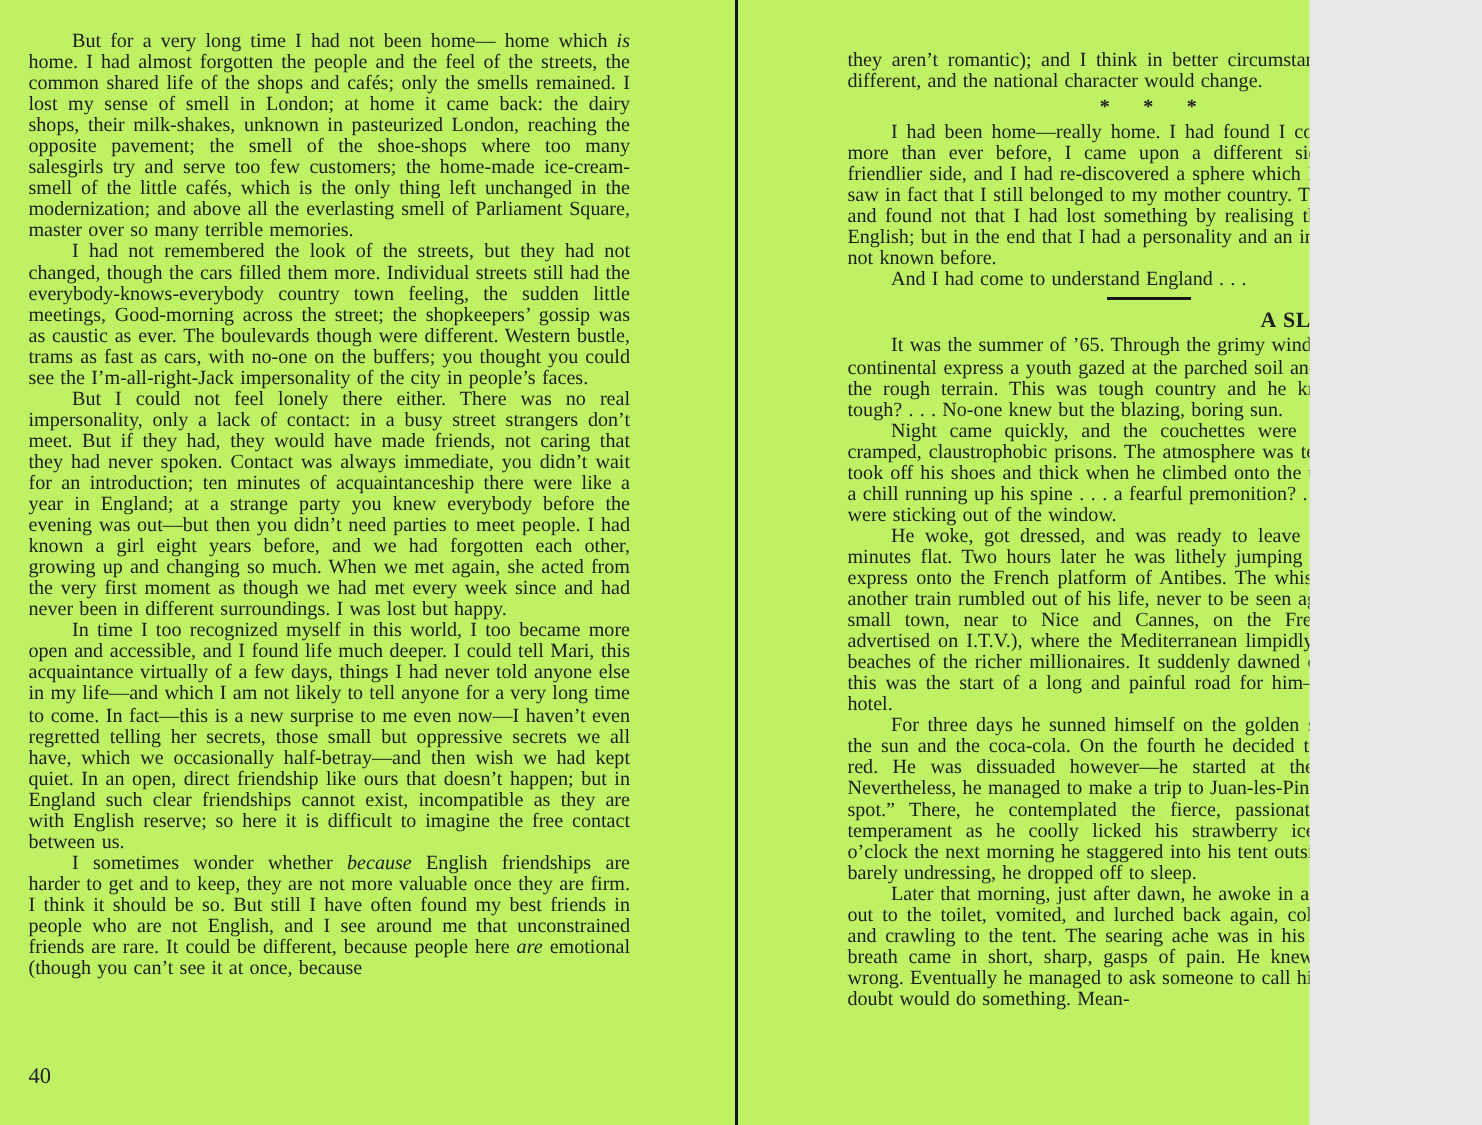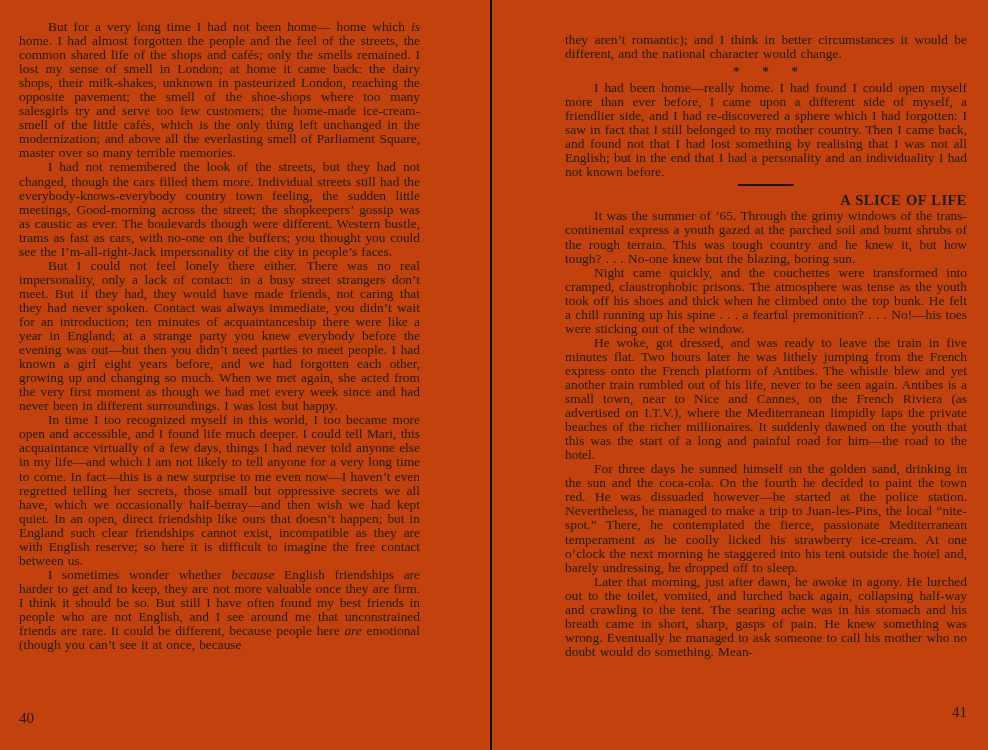--- a/index.html
+++ b/index.html
@@ -1,20 +1,20 @@
 <!DOCTYPE html>
 <html><head>
 <meta charset="utf-8">
 <style>
   html, body { margin: 0; padding: 0; background: #e8e8e8; }
   .spread {
     position: relative;
-    width: 988px;
+    width: 873px;
     height: 750px;
-    background: #c2410c;
+    background: #bef264;
     font-family: "Liberation Serif", "DejaVu Serif", serif;
     color: #1d1d1d;
     overflow: hidden;
     box-sizing: border-box;
   }
   .page-divider {
     position: absolute;
     left: 490px;
     top: 0;
     width: 2px;
@@ -78,20 +78,21 @@
       <p class="para indent"><span>I had not remembered the look of the streets, but they had not changed, though the cars filled them more. Individual streets still had the everybody-knows-everybody country town feeling, the sudden little meetings, Good-morning across the street; the shopkeepers’ gossip was as caustic as ever. The boulevards though were different. Western bustle, trams as fast as cars, with no-one on the buffers; you thought you could see the I’m-all-right-Jack impersonality of the city in people’s faces.</span></p>
       <p class="para indent"><span>But I could not feel lonely there either. There was no real impersonality, only a lack of contact: in a busy street strangers don’t meet. But if they had, they would have made friends, not caring that they had never spoken. Contact was always immediate, you didn’t wait for an introduction; ten minutes of acquaintanceship there were like a year in England; at a strange party you knew everybody before the evening was out—but then you didn’t need parties to meet people. I had known a girl eight years before, and we had forgotten each other, growing up and changing so much. When we met again, she acted from the very first moment as though we had met every week since and had never been in different surroundings. I was lost but happy.</span></p>
       <p class="para indent"><span>In time I too recognized myself in this world, I too became more open and accessible, and I found life much deeper. I could tell Mari, this acquaintance virtually of a few days, things I had never told anyone else in my life—and which I am not likely to tell anyone for a very long time to come. In fact—this is a new surprise to me even now—I haven’t even regretted telling her secrets, those small but oppressive secrets we all have, which we occasionally half-betray—and then wish we had kept quiet. In an open, direct friendship like ours that doesn’t happen; but in England such clear friendships cannot exist, incompatible as they are with English reserve; so here it is difficult to imagine the free contact between us.</span></p>
       <p class="para indent"><span>I sometimes wonder whether </span><em>because</em><span> English friendships are harder to get and to keep, they are not more valuable once they are firm. I think it should be so. But still I have often found my best friends in people who are not English, and I see around me that unconstrained friends are rare. It could be different, because people here </span><em>are</em><span> emotional (though you can’t see it at once, because</span></p>
     </div>
   <div class="page-divider"></div>
   <div class="col col-right">
       <p class="para"><span>they aren’t romantic); and I think in better circumstances it would be different, and the national character would change.</span></p>
       <div class="separator">* * *</div>
       <p class="para indent"><span>I had been home—really home. I had found I could open myself more than ever before, I came upon a different side of myself, a friendlier side, and I had re-discovered a sphere which I had forgotten: I saw in fact that I still belonged to my mother country. Then I came back, and found not that I had lost something by realising that I was not all English; but in the end that I had a personality and an individuality I had not known before.</span></p>
+      <p class="para indent"><span>And I had come to understand England . . .</span></p>
       <div class="section-rule"></div>
       <h3 class="section-heading">A SLICE OF LIFE</h3>
       <p class="para indent"><span>It was the summer of ’65. Through the grimy windows of the trans-continental express a youth gazed at the parched soil and burnt shrubs of the rough terrain. This was tough country and he knew it, but how tough? . . . No-one knew but the blazing, boring sun.</span></p>
       <p class="para indent"><span>Night came quickly, and the couchettes were transformed into cramped, claustrophobic prisons. The atmosphere was tense as the youth took off his shoes and thick when he climbed onto the top bunk. He felt a chill running up his spine . . . a fearful premonition? . . . No!—his toes were sticking out of the window.</span></p>
       <p class="para indent"><span>He woke, got dressed, and was ready to leave the train in five minutes flat. Two hours later he was lithely jumping from the French express onto the French platform of Antibes. The whistle blew and yet another train rumbled out of his life, never to be seen again. Antibes is a small town, near to Nice and Cannes, on the French Riviera (as advertised on I.T.V.), where the Mediterranean limpidly laps the private beaches of the richer millionaires. It suddenly dawned on the youth that this was the start of a long and painful road for him—the road to the hotel.</span></p>
       <p class="para indent"><span>For three days he sunned himself on the golden sand, drinking in the sun and the coca-cola. On the fourth he decided to paint the town red. He was dissuaded however—he started at the police station. Nevertheless, he managed to make a trip to Juan-les-Pins, the local “nite-spot.” There, he contemplated the fierce, passionate Mediterranean temperament as he coolly licked his strawberry ice-cream. At one o’clock the next morning he staggered into his tent outside the hotel and, barely undressing, he dropped off to sleep.</span></p>
       <p class="para indent"><span>Later that morning, just after dawn, he awoke in agony. He lurched out to the toilet, vomited, and lurched back again, collapsing half-way and crawling to the tent. The searing ache was in his stomach and his breath came in short, sharp, gasps of pain. He knew something was wrong. Eventually he managed to ask someone to call his mother who no doubt would do something. Mean-</span></p>
     </div>
   <div class="page-number page-number-left">40</div>
   <div class="page-number page-number-right">41</div>

